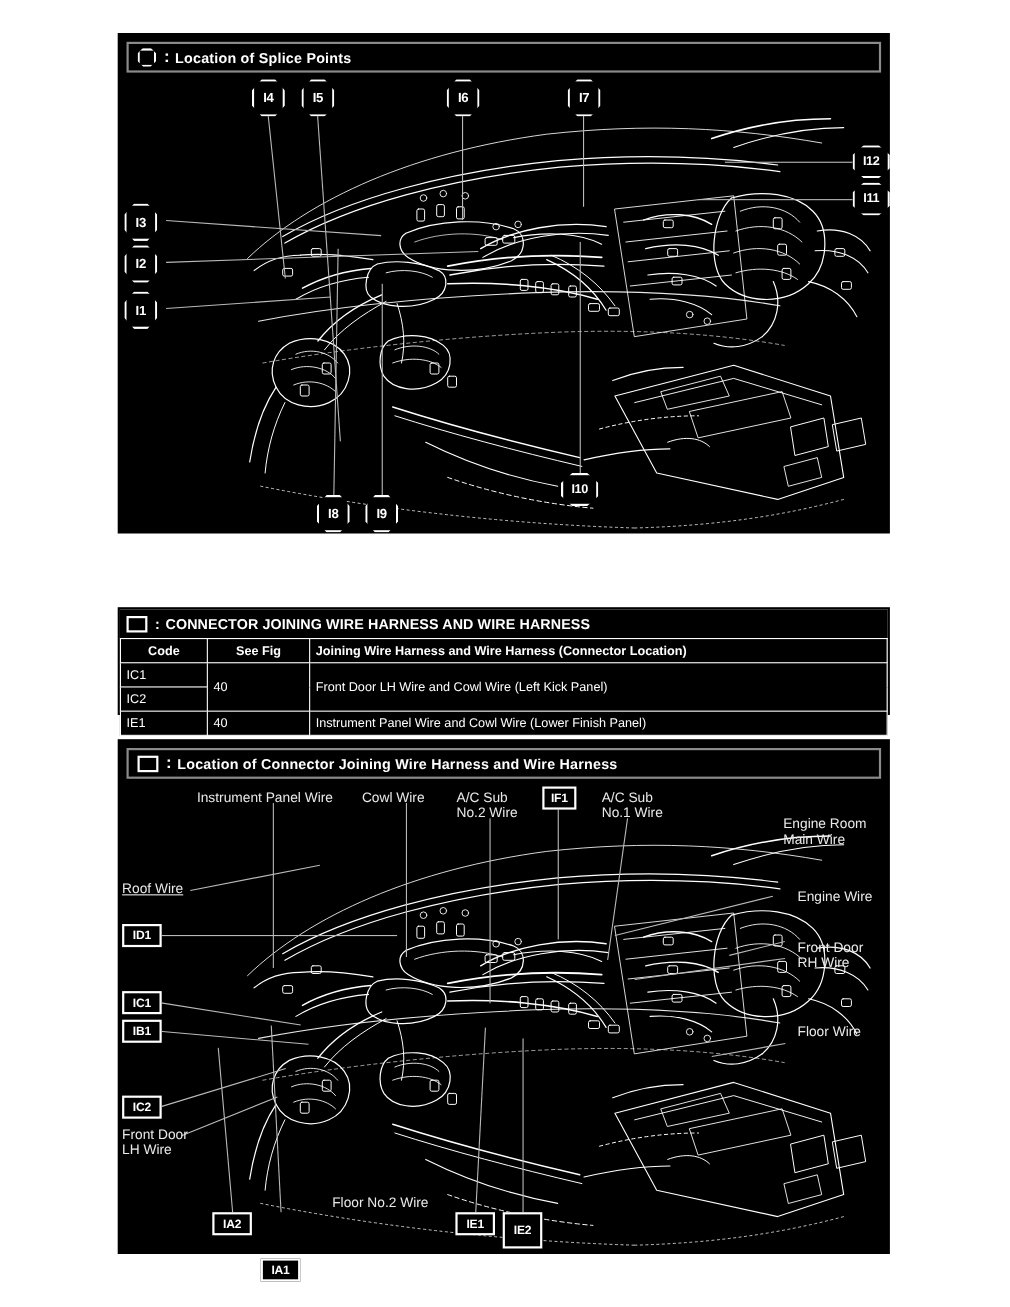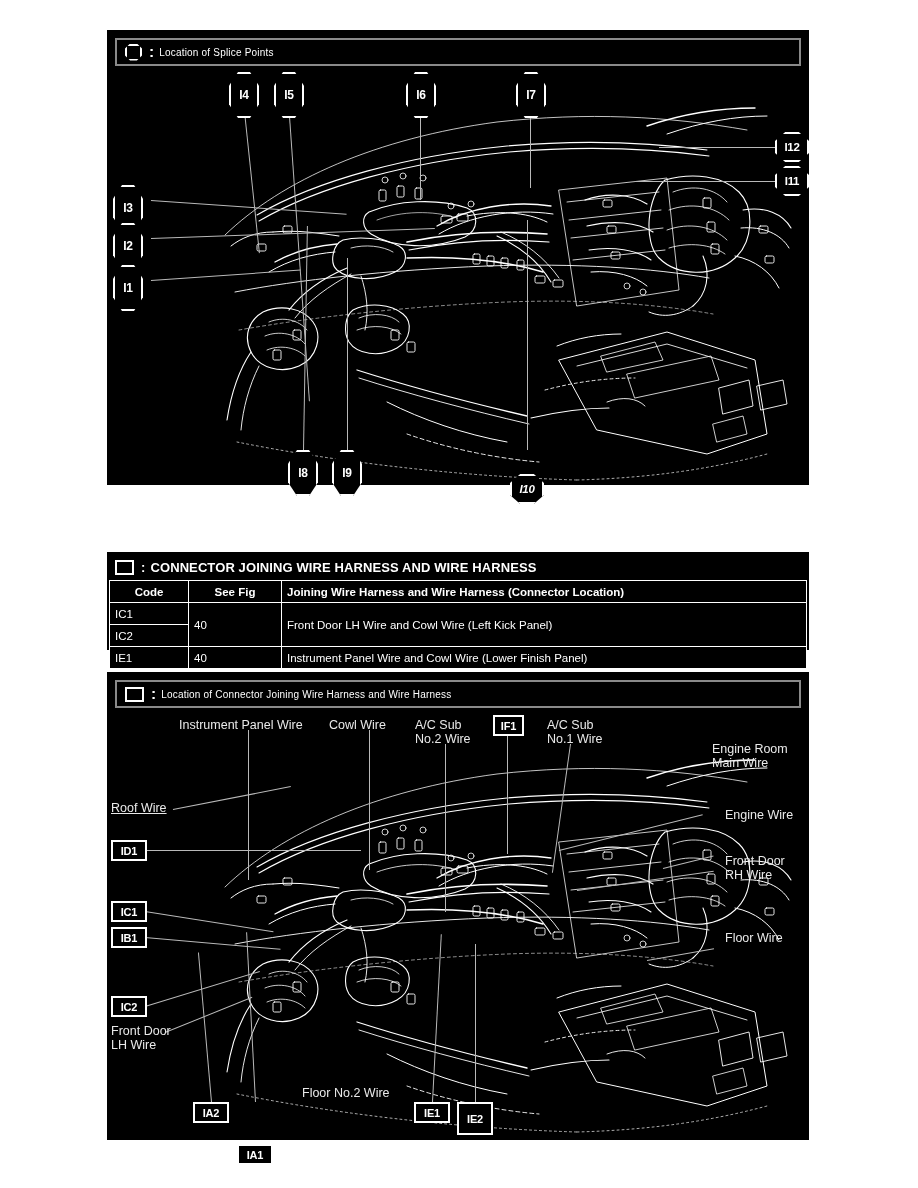--- a/index.html
+++ b/index.html
@@ -3,36 +3,36 @@
 <meta charset="utf-8">
 <style>
   html,body{margin:0;padding:0;background:#ffffff;}
   body{width:918px;height:1188px;position:relative;font-family:"Liberation Sans",sans-serif;-webkit-font-smoothing:none;}
 
   .panel{position:absolute;background:#000;}
 
   
   .titlebar{position:absolute;left:8px;right:8px;height:28px;border:2px solid #8a8a8a;background:#000;
             display:flex;align-items:center;box-sizing:border-box;padding-left:8px;}
-  .titlebar .tb-text{color:#fff;font-size:10px;font-weight:normal;letter-spacing:.2px;white-space:nowrap;}
+  .titlebar .tb-text{color:#fff;font-size:13px;font-weight:bold;letter-spacing:.2px;white-space:nowrap;}
   .tb-colon{color:#fff;font-size:15.5px;font-weight:bold;margin:0 5px 0 7px;}
 
   .oct-key{width:17px;height:17px;border:2px solid #fff;
            clip-path:polygon(30% 0,70% 0,100% 30%,100% 70%,70% 100%,30% 100%,0 70%,0 30%);
            box-sizing:border-box;background:#000;position:relative;}
   .oct-key::after{content:"";position:absolute;inset:2px;background:#000;
            clip-path:polygon(30% 0,70% 0,100% 30%,100% 70%,70% 100%,30% 100%,0 70%,0 30%);}
   .rect-key{width:19px;height:15px;border:2px solid #fff;background:#000;box-sizing:border-box;}
 
   
   .oct{position:absolute;background:#000;border:2px solid #fff;box-sizing:border-box;
        clip-path:polygon(30% 0,70% 0,100% 30%,100% 70%,70% 100%,30% 100%,0 70%,0 30%);
        display:flex;align-items:center;justify-content:center;
        color:#fff;font-size:12px;font-weight:bold;letter-spacing:-.3px;}
-  .oct.w28{width:30px;height:46px;}
+  .oct.w28{width:30px;height:34px;}
   .oct.w34{width:34px;height:30px;font-size:11.5px;}
 
   
   .codebox{position:absolute;background:#000;border:2px solid #fff;box-sizing:border-box;
            display:flex;align-items:center;justify-content:center;
            color:#fff;font-size:11px;font-weight:bold;letter-spacing:-.2px;padding:1px 4px;}
 
   
   .lbl{position:absolute;color:#e9e9e9;font-size:12.5px;line-height:13.5px;white-space:pre;}
 
@@ -211,21 +211,21 @@
   <div class="oct w28" style="left:167px;top:42px;">I5</div>
   <div class="oct w28" style="left:299px;top:42px;">I6</div>
   <div class="oct w28" style="left:409px;top:42px;">I7</div>
   <div class="oct w34" style="left:668px;top:102px;">I12</div>
   <div class="oct w34" style="left:668px;top:136px;">I11</div>
   <div class="oct w28" style="left:6px;top:155px;">I3</div>
   <div class="oct w28" style="left:6px;top:193px;">I2</div>
   <div class="oct w28" style="left:6px;top:235px;">I1</div>
   <div class="oct w28" style="left:181px;top:420px;">I8</div>
   <div class="oct w28" style="left:225px;top:420px;">I9</div>
-  <div class="oct w34" style="left:403px;top:444px;font-style:italic;">I10</div>
+  <div class="oct w34" style="left:403px;top:400px;">I10</div>
 </div>
 
 <div class="tbl-wrap" style="left:107px;top:552px;width:702px;height:98px;">
   <div class="tbl-head">
     <span class="rect-key-blk"></span>
     <span class="th-text" style="margin:0 5px 0 7px;">:</span>
     <span class="th-text">CONNECTOR JOINING WIRE HARNESS AND WIRE HARNESS</span>
   </div>
   <table class="t">
     <thead>

